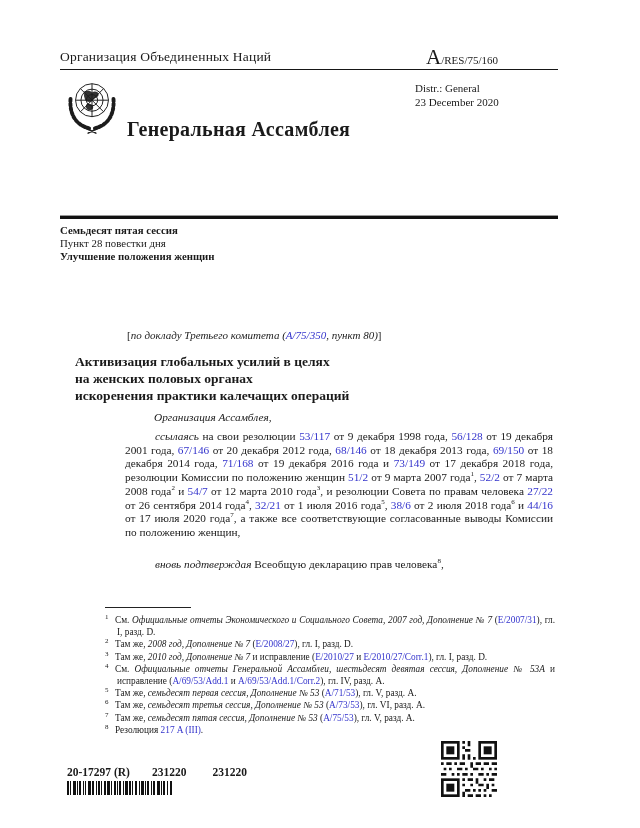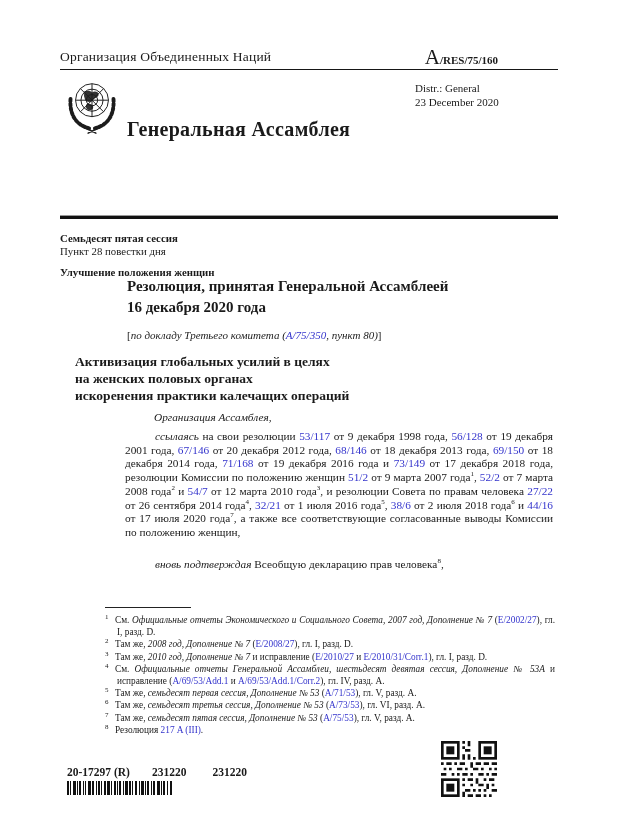--- a/index.html
+++ b/index.html
@@ -2,30 +2,30 @@
 <html><head>
 <meta charset="utf-8">
 <style>
   html,body{margin:0;padding:0;background:#fff;}
   .page{position:relative;width:558px;height:828px;background:#ffffff;
         font-family:"Liberation Serif", serif;color:#1a1a1a;overflow:hidden;}
 
   .org-name{position:absolute;left:60px;top:49px;font-size:13.5px;letter-spacing:.2px;}
   .doc-symbol{position:absolute;top:45px;right:60px;white-space:nowrap;}
   .doc-symbol .big{font-size:21px;}
-  .doc-symbol .rest{font-size:11px;font-weight:bold;}
+  .doc-symbol .rest{font-size:11px;}
   .rule-thin{position:absolute;left:60px;top:69px;width:518px;height:1.4px;background:#161616;}
   .rule-thick{position:absolute;left:60px;top:216px;width:518px;height:2.6px;background:#111;box-shadow:0 -1px 0 #999;}
 
   .un-emblem{position:absolute;left:61px;top:74px;}
   .assembly-title{position:absolute;left:127px;top:74px;font-size:20px;font-weight:bold;letter-spacing:.3px;margin-top:44px;}
   .distr{position:absolute;left:415px;top:82px;font-size:11px;line-height:13.5px;}
 
   .session{position:absolute;left:60px;top:224px;font-size:10.8px;line-height:12.8px;}
-  .bold{font-weight:bold;margin-top:8px;}
+  .bold{font-weight:bold;}
 
   .heading{position:absolute;left:127px;top:276px;font-size:15px;font-weight:bold;line-height:21px;margin:0;}
   .report-ref{position:absolute;left:127px;top:329px;font-size:11px;font-style:normal;}
 
   .res-block{position:absolute;left:75px;top:353px;display:flex;}
   .res-number{width:53px;font-weight:bold;font-size:13.5px;flex:none;}
   .res-title{font-weight:bold;font-size:13.5px;line-height:17px;}
 
   .invocation{position:absolute;left:154px;top:411px;font-size:11.3px;font-style:italic;}
   .body-para{position:absolute;left:125px;width:428px;font-size:11.3px;line-height:13.7px;
@@ -90,43 +90,39 @@
   </div>
 
   <div class="rule-thick"></div>
 
   <div class="session">
     <div class="bold">Семьдесят пятая сессия</div>
     <div>Пункт 28 повестки дня</div>
     <div class="bold">Улучшение положения женщин</div>
   </div>
 
-  <h2 class="heading">
-      <div>Резолюция, принятая Генеральной Ассамблеей</div>
-      <div>16 декабря 2020 года</div>
-    </h2>
   <div class="report-ref"><span>[</span><span class="it">по докладу Третьего комитета (</span><a class="lnk it">A/75/350</a><span class="it">, пункт 80)</span><span>]</span></div>
 
   <div class="res-block">
     <div class="res-title">
         <div>Активизация глобальных усилий в целях</div>
         <div>на женских половых органах</div>
         <div>искоренения практики калечащих операций</div>
       </div>
   </div>
 
   <div class="invocation">Организация Ассамблея,</div>
   <p class="body-para para-1"><span class="it">ссылаясь</span><span> на свои резолюции </span><a class="lnk">53/117</a><span> от 9 декабря 1998 года, </span><a class="lnk">56/128</a><span> от 19 декабря 2001 года, </span><a class="lnk">67/146</a><span> от 20 декабря 2012 года, </span><a class="lnk">68/146</a><span> от 18 декабря 2013 года, </span><a class="lnk">69/150</a><span> от 18 декабря 2014 года, </span><a class="lnk">71/168</a><span> от 19 декабря 2016 года и </span><a class="lnk">73/149</a><span> от 17 декабря 2018 года, резолюции Комиссии по положению женщин </span><a class="lnk">51/2</a><span> от 9 марта 2007 года</span><span><sup>1</sup></span><span>, </span><a class="lnk">52/2</a><span> от 7 марта 2008 года</span><span><sup>2</sup></span><span> и </span><a class="lnk">54/7</a><span> от 12 марта 2010 года</span><span><sup>3</sup></span><span>, и резолюции Совета по правам человека </span><a class="lnk">27/22</a><span> от 26 сентября 2014 года</span><span><sup>4</sup></span><span>, </span><a class="lnk">32/21</a><span> от 1 июля 2016 года</span><span><sup>5</sup></span><span>, </span><a class="lnk">38/6</a><span> от 2 июля 2018 года</span><span><sup>6</sup></span><span> и </span><a class="lnk">44/16</a><span> от 17 июля 2020 года</span><span><sup>7</sup></span><span>, а также все соответствующие согласованные выводы Комиссии по положению женщин,</span></p>
   <p class="body-para para-2"><span class="it">вновь подтверждая</span><span> Всеобщую декларацию прав человека</span><span><sup>8</sup></span><span>,</span></p>
 
   <div class="fn-sep"></div>
   <div class="footnotes">
-    <div class="fn"><span class="fn-num"><sup>1</sup></span><span><span>См. </span><span class="it">Официальные отчеты Экономического и Социального Совета, 2007 год, Дополнение № 7</span><span> (</span><a class="lnk">E/2002/27</a><span>), гл. I, разд. D.</span></span></div>
+    <div class="fn"><span class="fn-num"><sup>1</sup></span><span><span>См. </span><span class="it">Официальные отчеты Экономического и Социального Совета, 2007 год, Дополнение № 7</span><span> (</span><a class="lnk">E/2007/31</a><span>), гл. I, разд. D.</span></span></div>
     <div class="fn"><span class="fn-num"><sup>2</sup></span><span><span>Там же, </span><span class="it">2008 год, Дополнение № 7</span><span> (</span><a class="lnk">E/2008/27</a><span>), гл. I, разд. D.</span></span></div>
-    <div class="fn"><span class="fn-num"><sup>3</sup></span><span><span>Там же, </span><span class="it">2010 год, Дополнение № 7</span><span> и исправление (</span><a class="lnk">E/2010/27</a><span> и </span><a class="lnk">E/2010/31/Corr.1</a><span>), гл. I, разд. D.</span></span></div>
+    <div class="fn"><span class="fn-num"><sup>3</sup></span><span><span>Там же, </span><span class="it">2010 год, Дополнение № 7</span><span> и исправление (</span><a class="lnk">E/2010/27</a><span> и </span><a class="lnk">E/2010/27/Corr.1</a><span>), гл. I, разд. D.</span></span></div>
     <div class="fn"><span class="fn-num"><sup>4</sup></span><span><span>См. </span><span class="it">Официальные отчеты Генеральной Ассамблеи, шестьдесят девятая сессия, Дополнение № 53A</span><span> и исправление (</span><a class="lnk">A/69/53/Add.1</a><span> и </span><a class="lnk">A/69/53/Add.1/Corr.2</a><span>), гл. IV, разд. A.</span></span></div>
     <div class="fn"><span class="fn-num"><sup>5</sup></span><span><span>Там же, </span><span class="it">семьдесят первая сессия, Дополнение № 53</span><span> (</span><a class="lnk">A/71/53</a><span>), гл. V, разд. A.</span></span></div>
     <div class="fn"><span class="fn-num"><sup>6</sup></span><span><span>Там же, </span><span class="it">семьдесят третья сессия, Дополнение № 53</span><span> (</span><a class="lnk">A/73/53</a><span>), гл. VI, разд. A.</span></span></div>
     <div class="fn"><span class="fn-num"><sup>7</sup></span><span><span>Там же, </span><span class="it">семьдесят пятая сессия, Дополнение № 53</span><span> (</span><a class="lnk">A/75/53</a><span>), гл. V, разд. A.</span></span></div>
     <div class="fn"><span class="fn-num"><sup>8</sup></span><span><span>Резолюция </span><a class="lnk">217 A (III)</a><span>.</span></span></div>
   </div>
 
   <div class="footer-ids">
     <span>20-17297 (R)</span><span class="gap1"></span><span>231220</span><span class="gap2"></span><span>231220</span>
   </div>

